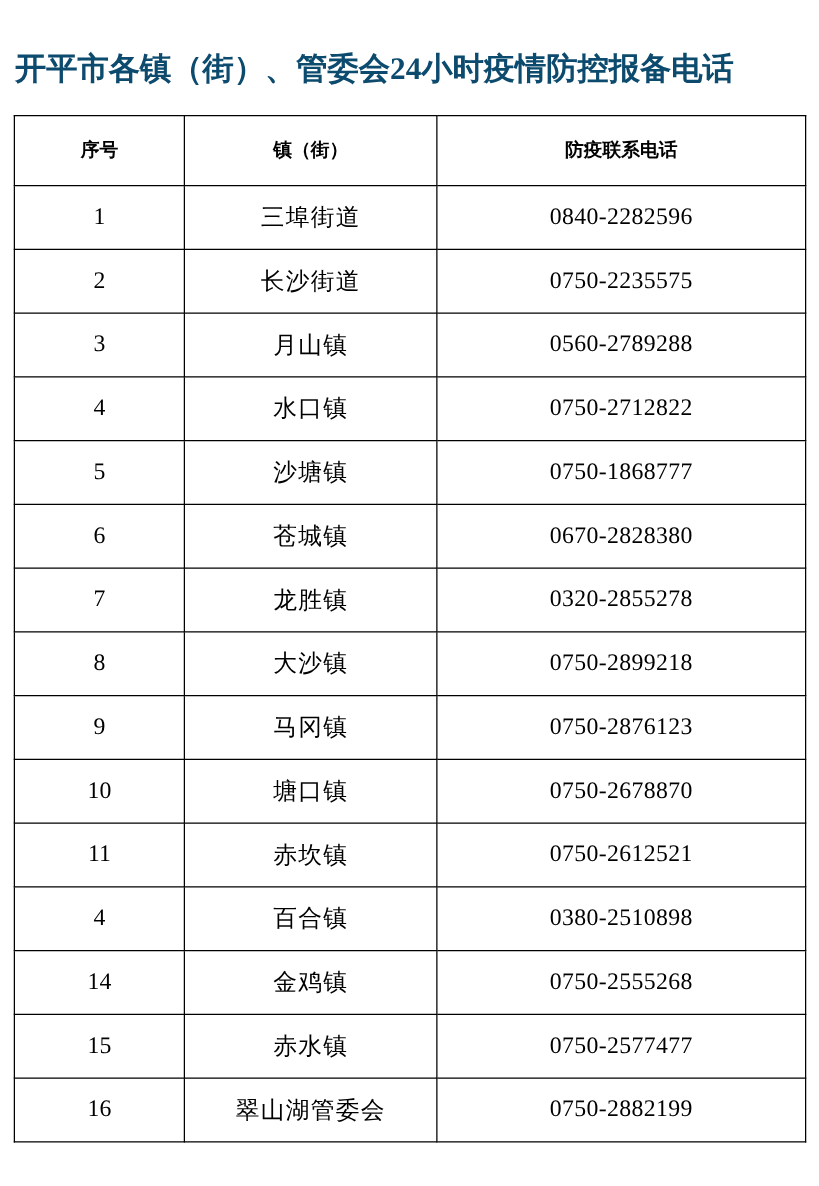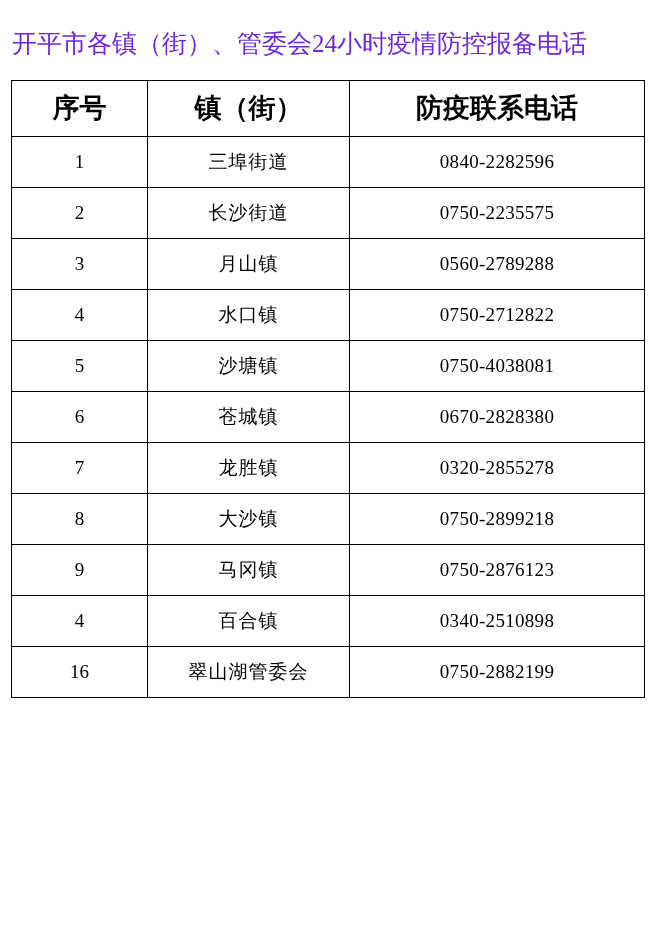--- a/index.html
+++ b/index.html
@@ -17,28 +17,28 @@
   .page {
     width: 655px;
     height: 949px;
     position: relative;
     box-sizing: border-box;
     padding: 0 10px;
   }
   .doc-title {
     font-family: "Liberation Serif", "DejaVu Serif", serif;
     font-size: 25px;
-    font-weight: 400;
+    font-weight: 700;
     letter-spacing: 0px;
     line-height: 1.1;
     white-space: nowrap;
-    padding-top: 30px;
+    padding-top: 42px;
     padding-left: 2px;
     padding-bottom: 8px;
-    color: #6d28d9;
+    color: #0c4a6e;
   }
   table.phone-table {
     width: 633px;
     border-collapse: collapse;
     table-layout: fixed;
     margin-top: 14px;
     margin-left: 1px;
   }
   table.phone-table td,
   table.phone-table th {
@@ -46,21 +46,21 @@
     text-align: center;
     vertical-align: middle;
     padding: 0;
     height: 50px;
     font-size: 19px;
     font-weight: 400;
     font-family: "Liberation Serif", "DejaVu Serif", serif;
   }
   table.phone-table thead th {
     font-weight: 700;
-    font-size: 27px;
+    font-size: 15px;
     height: 55px;
   }
   col.c-index { width: 136px; }
   col.c-town  { width: 202px; }
   col.c-phone { width: 295px; }
 
   .cell-num {
     font-size: 19px;
   }
   .cell-town {
@@ -109,21 +109,21 @@
         <td class="cell-phone">0560-2789288</td>
       </tr>
       <tr>
         <td class="cell-num">4</td>
         <td class="cell-town">水口镇</td>
         <td class="cell-phone">0750-2712822</td>
       </tr>
       <tr>
         <td class="cell-num">5</td>
         <td class="cell-town">沙塘镇</td>
-        <td class="cell-phone">0750-4038081</td>
+        <td class="cell-phone">0750-1868777</td>
       </tr>
       <tr>
         <td class="cell-num">6</td>
         <td class="cell-town">苍城镇</td>
         <td class="cell-phone">0670-2828380</td>
       </tr>
       <tr>
         <td class="cell-num">7</td>
         <td class="cell-town">龙胜镇</td>
         <td class="cell-phone">0320-2855278</td>
@@ -132,23 +132,43 @@
         <td class="cell-num">8</td>
         <td class="cell-town">大沙镇</td>
         <td class="cell-phone">0750-2899218</td>
       </tr>
       <tr>
         <td class="cell-num">9</td>
         <td class="cell-town">马冈镇</td>
         <td class="cell-phone">0750-2876123</td>
       </tr>
       <tr>
+        <td class="cell-num">10</td>
+        <td class="cell-town">塘口镇</td>
+        <td class="cell-phone">0750-2678870</td>
+      </tr>
+      <tr>
+        <td class="cell-num">11</td>
+        <td class="cell-town">赤坎镇</td>
+        <td class="cell-phone">0750-2612521</td>
+      </tr>
+      <tr>
         <td class="cell-num">4</td>
         <td class="cell-town">百合镇</td>
-        <td class="cell-phone">0340-2510898</td>
+        <td class="cell-phone">0380-2510898</td>
+      </tr>
+      <tr>
+        <td class="cell-num">14</td>
+        <td class="cell-town">金鸡镇</td>
+        <td class="cell-phone">0750-2555268</td>
+      </tr>
+      <tr>
+        <td class="cell-num">15</td>
+        <td class="cell-town">赤水镇</td>
+        <td class="cell-phone">0750-2577477</td>
       </tr>
       <tr>
         <td class="cell-num">16</td>
         <td class="cell-town">翠山湖管委会</td>
         <td class="cell-phone">0750-2882199</td>
       </tr>
     </tbody>
   </table>
 
 </div>

